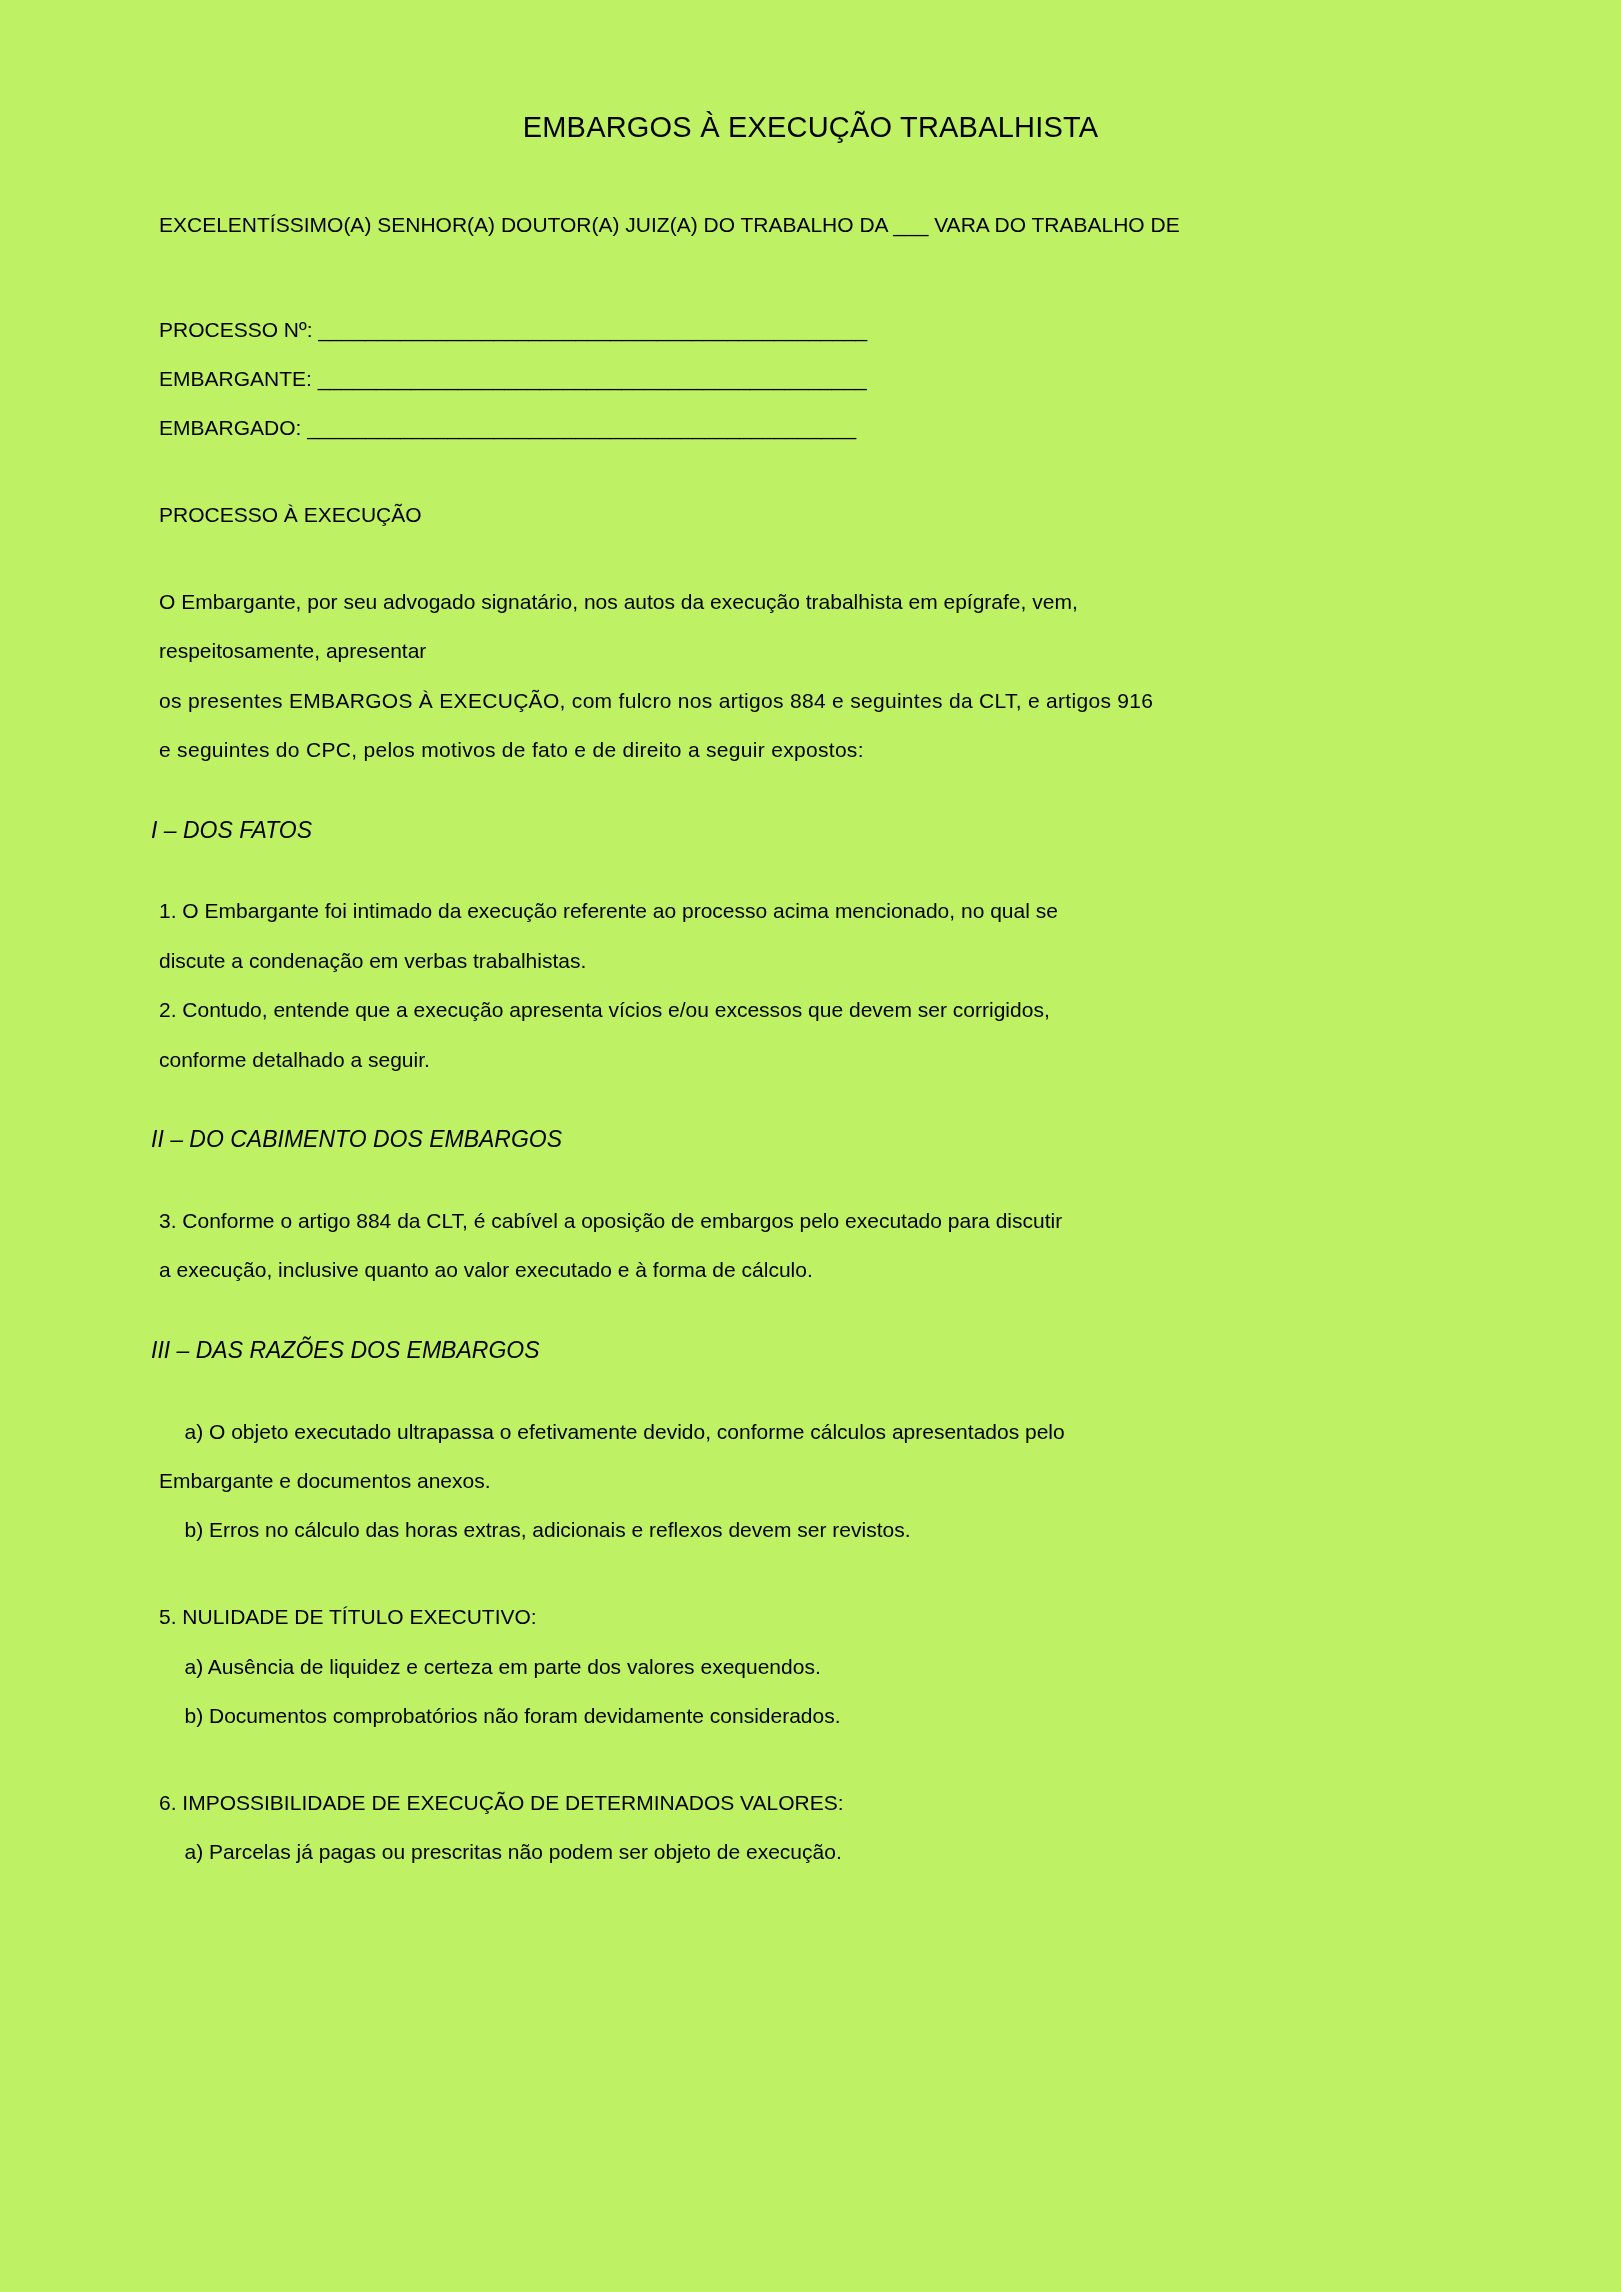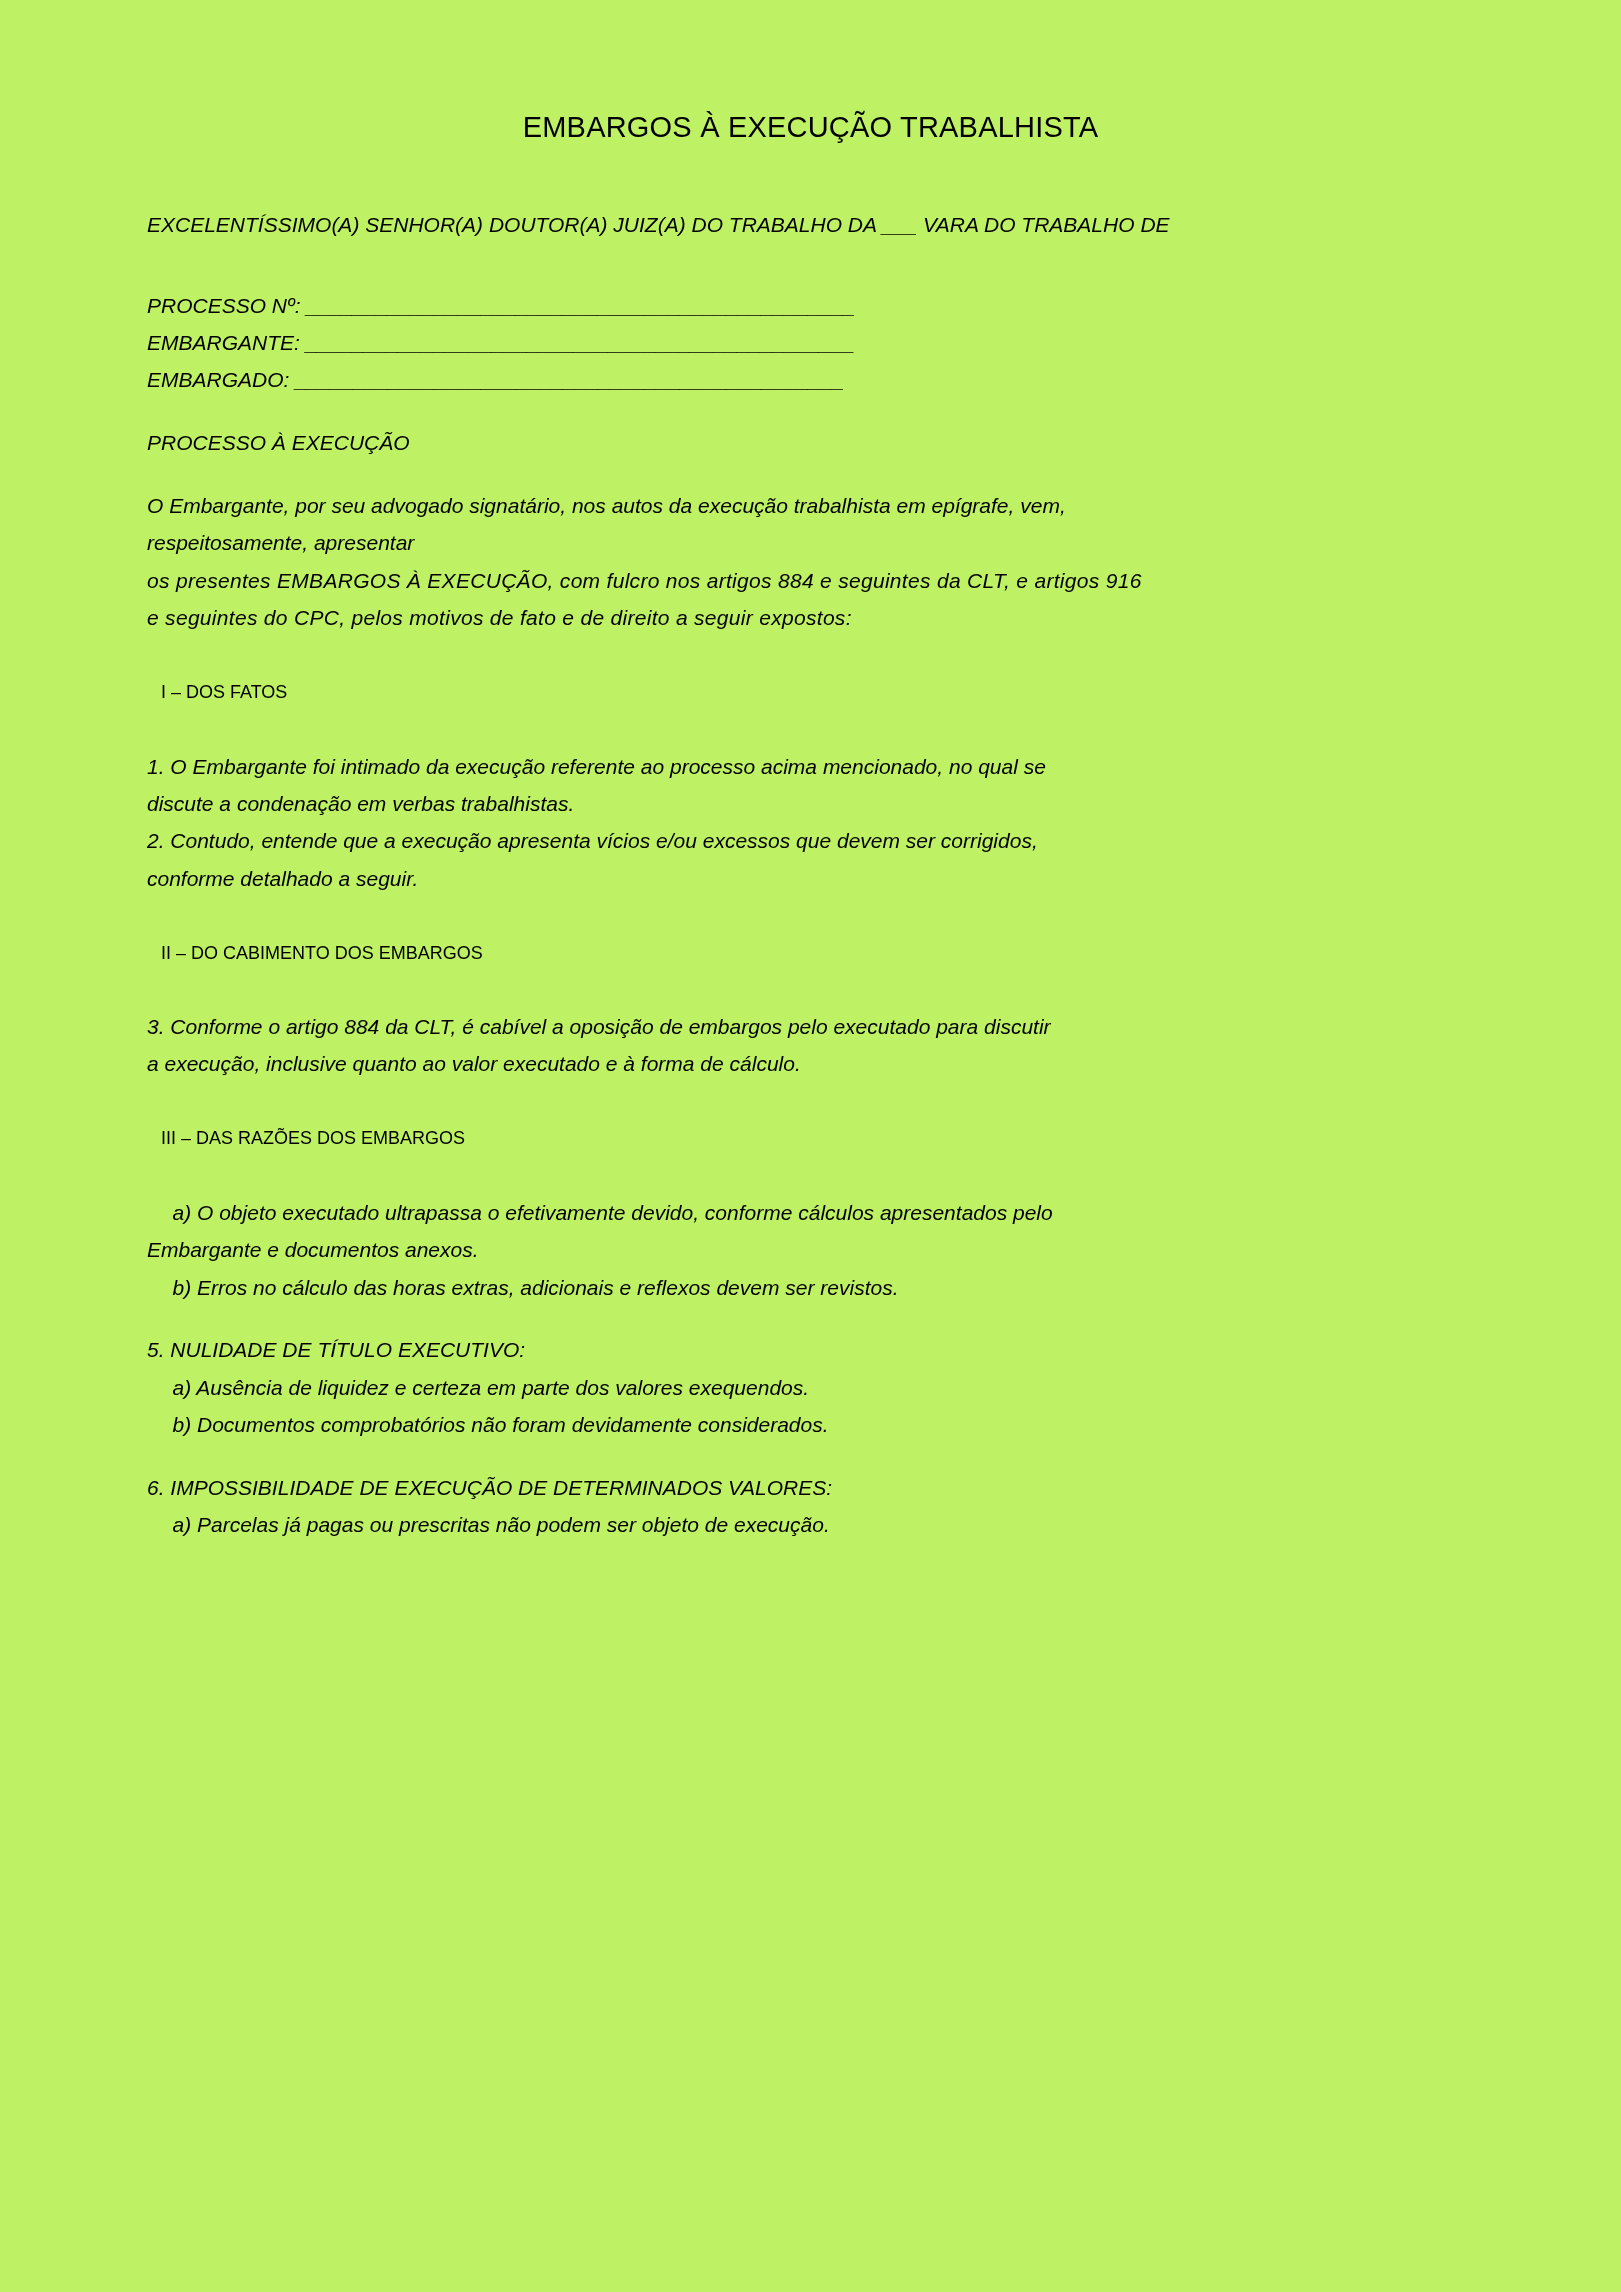--- a/index.html
+++ b/index.html
@@ -26,34 +26,34 @@
     line-height: 1.35;
     font-weight: normal;
     margin: 0 0 59px 0;
     letter-spacing: 0.2px;
   }
   .gap-sm { height: 25.5px; }
   .gap-md { height: 43px; }
   .para {
     font-size: 21px;
     line-height: 1.78;
-    margin: 0;
+    margin: 12px;
     max-width: 1343px;
-    font-style: italic;
   }
   .para.wide-spaced {
     letter-spacing: 0.3px;
   }
   .indent {
     padding-left: 25.5px;
   }
   .heading-line {
-    font-size: 18px;
+    font-size: 23px;
     line-height: 1.78;
-    margin: 14px;
+    margin: 4px;
+    font-style: italic;
   }
   .line-fill {
     white-space: pre;
   }
 </style>
 </head>
 <body>
 
 <div class="page">
 

